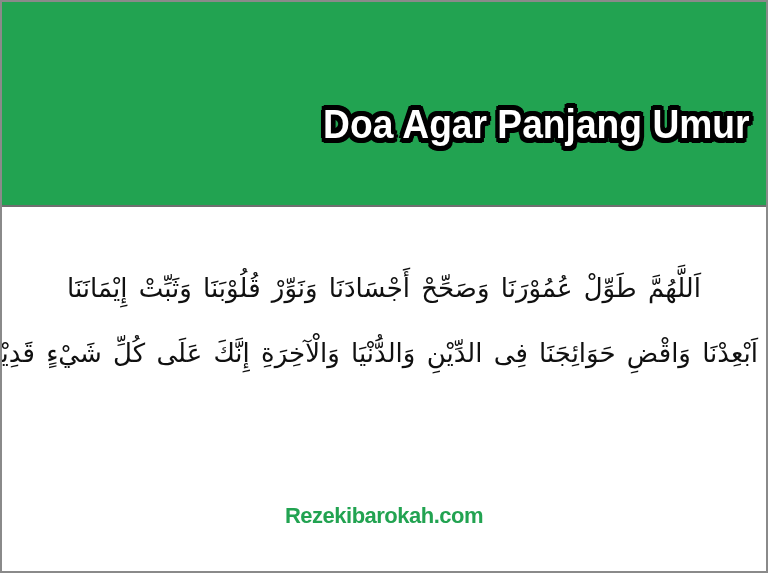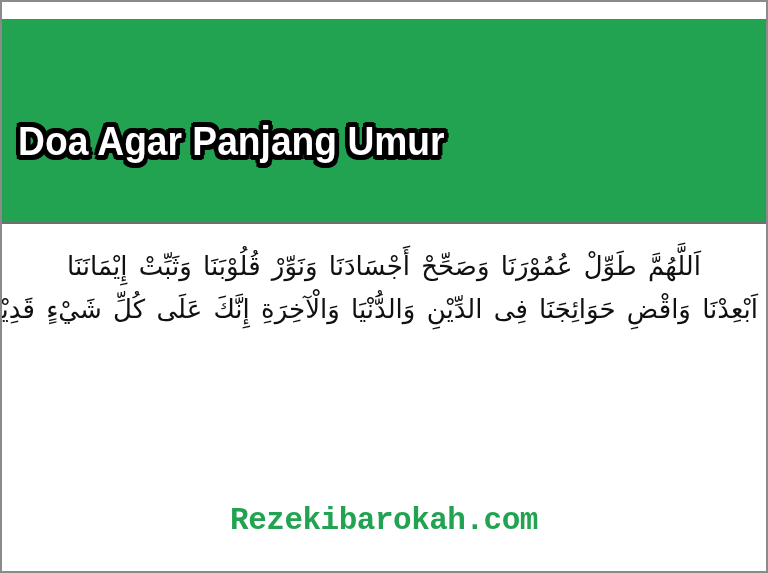--- a/index.html
+++ b/index.html
@@ -9,27 +9,27 @@
     height: 573px;
     background: var(--paper, #ffffff);
     border: 2px solid var(--frame, #8a8a8a);
     box-sizing: border-box;
     overflow: hidden;
     font-family: "Liberation Sans", sans-serif;
     margin: 0 auto;
   }
   .header-band {
     position: absolute;
-    top: 17px; left: 0; right: 0;
+    top: 0; left: 0; right: 0;
     height: 203px;
     background: var(--green, #22A351);
     border-bottom: 2px solid #6f6f6f;
     display: flex;
     align-items: center;
-    justify-content: flex-start;
+    justify-content: flex-end;
   }
   .poster-title {
     margin-top: 42px;
     color: #ffffff;
     font-weight: bold;
     font-size: 40px;
     white-space: nowrap;
     transform: scaleX(0.93);
     letter-spacing: 0px;
     text-shadow:
@@ -45,30 +45,30 @@
     right: 8px;
     direction: rtl;
     unicode-bidi: embed;
     text-align: center;
     color: #101010;
     font-size: 26px;
     line-height: 43px;
     word-spacing: 3px;
     font-family: "DejaVu Sans", "Liberation Serif", sans-serif;
   }
-  .prayer-line { white-space: nowrap; }
+  .prayer-line { white-space: nowrap; margin-top: 22px; }
   .site-credit {
     position: absolute;
     top: 501px;
     left: 0; right: 0;
     text-align: center;
     color: var(--green, #22A351);
-    font-family: Liberation Mono, monospace;
+    font-family: Liberation Sans, sans-serif;
     font-weight: bold;
-    font-size: 31px;
+    font-size: 22px;
     letter-spacing: -0.5px;
   }
 </style>
 </head>
 <body>
 
 <div class="canvas">
 
   <div class="header-band">
     <div class="poster-title">Doa Agar Panjang Umur</div>

